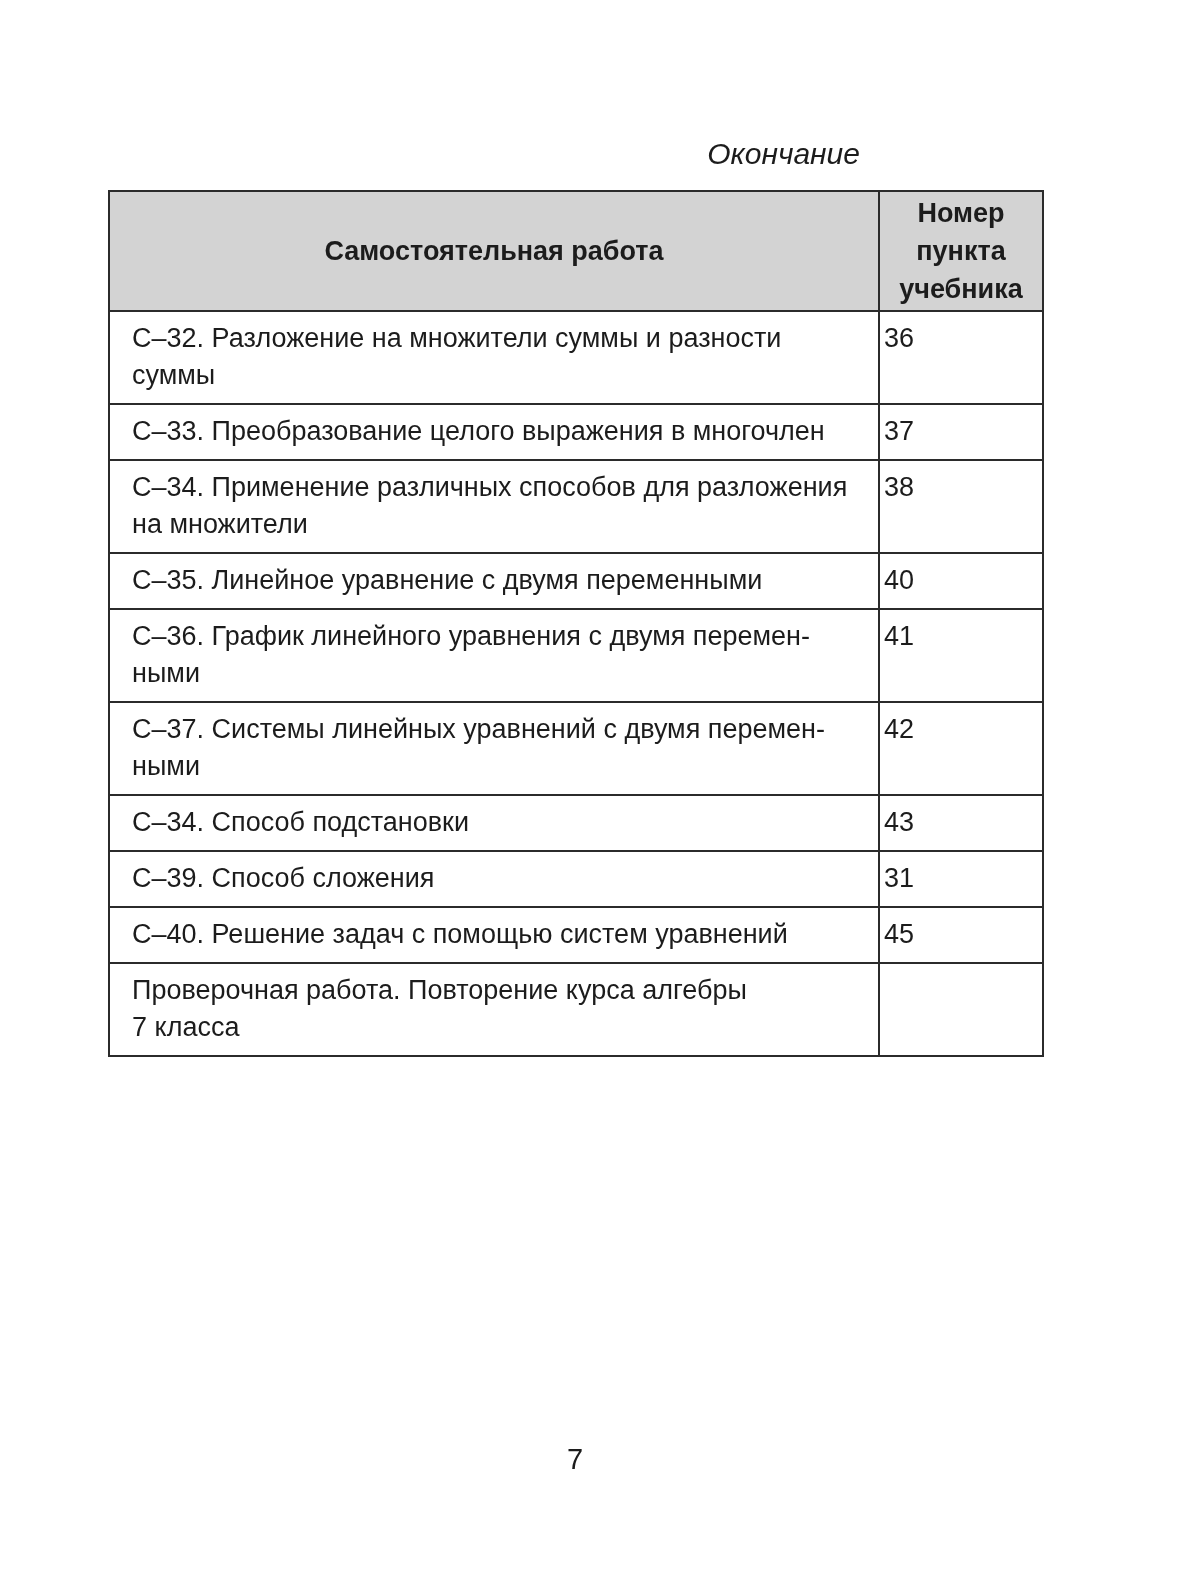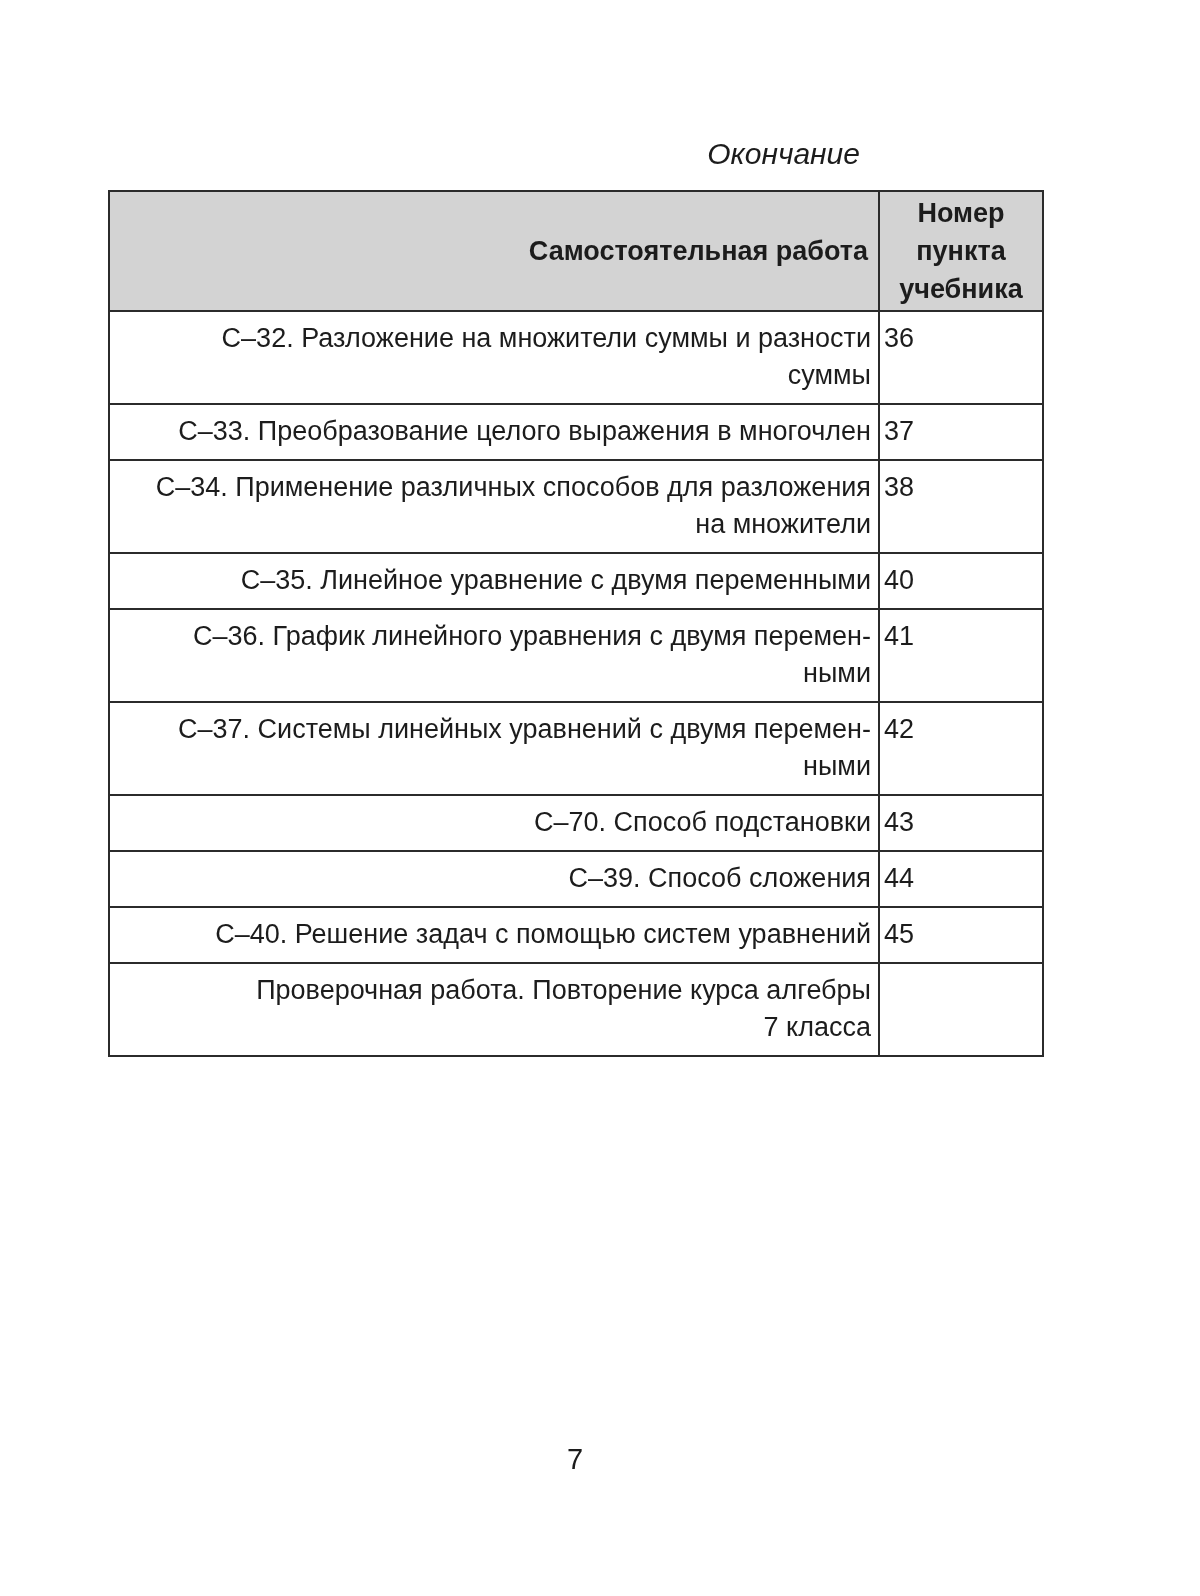--- a/index.html
+++ b/index.html
@@ -48,28 +48,28 @@
   thead th {
     background: var(--header-bg);
     border-bottom: 3px solid var(--border);
     font-weight: bold;
     font-size: 27px;
     line-height: 38px;
     vertical-align: middle;
     text-align: center;
     height: 118px;
   }
-  th.col-work { width: 770px; padding: 21px 10px; text-align: right; }
+  th.col-work { width: 770px; padding: 21px 10px; }
   th.col-num  { width: 164px; padding: 2px 14px; }
   td.cell-title {
     padding: 8px 7px 9px 22px;
     font-size: 27px;
     line-height: 37px;
     vertical-align: top;
-    text-align: right;
+    text-align: left;
   }
   td.cell-num {
     padding: 8px 4px 9px 4px;
     font-size: 27px;
     line-height: 37px;
     vertical-align: top;
     text-align: left;
   }
   .line { white-space: nowrap; }
   .page-number {
@@ -137,30 +137,30 @@
   <tr>
     <td class="cell-title">
             <div class="line">С–37. Системы линейных уравнений с двумя перемен-</div>
             <div class="line">ными</div>
           </td>
     <td class="cell-num">42</td>
   </tr>
 
   <tr>
     <td class="cell-title">
-            <div class="line">С–70. Способ подстановки</div>
+            <div class="line">С–34. Способ подстановки</div>
           </td>
     <td class="cell-num">43</td>
   </tr>
 
   <tr>
     <td class="cell-title">
             <div class="line">С–39. Способ сложения</div>
           </td>
-    <td class="cell-num">44</td>
+    <td class="cell-num">31</td>
   </tr>
 
   <tr>
     <td class="cell-title">
             <div class="line">С–40. Решение задач с помощью систем уравнений</div>
           </td>
     <td class="cell-num">45</td>
   </tr>
 
   <tr>

